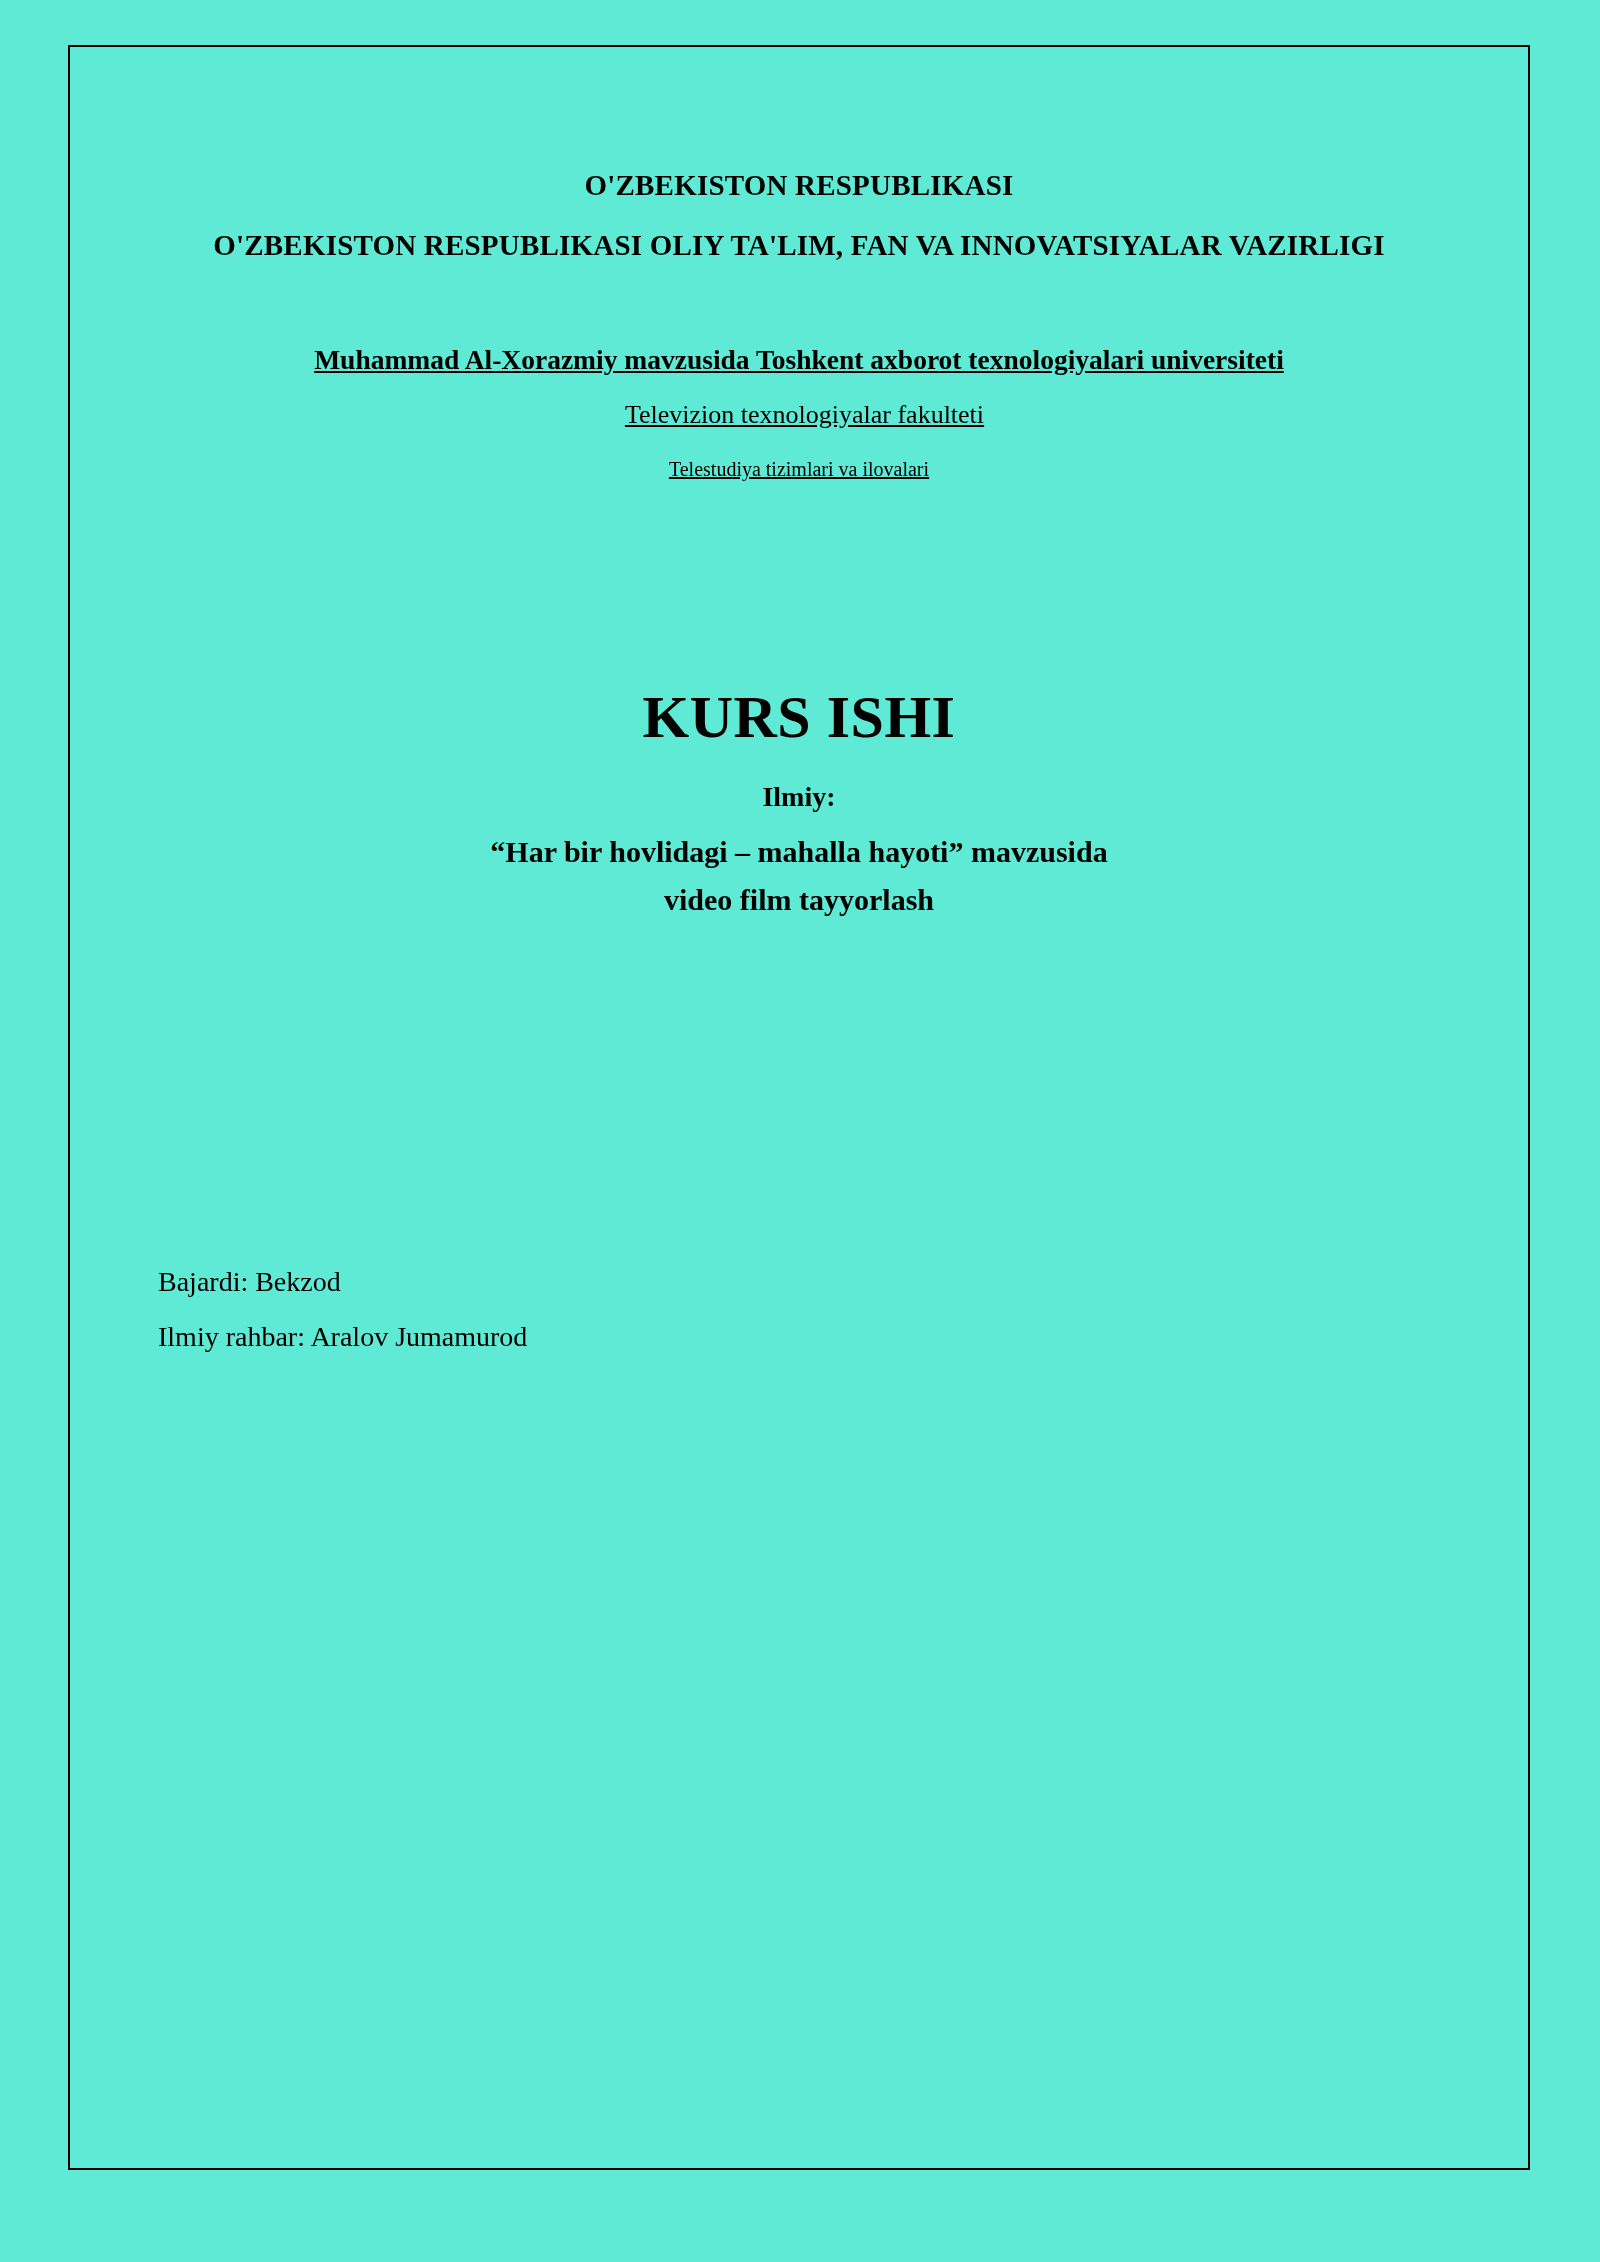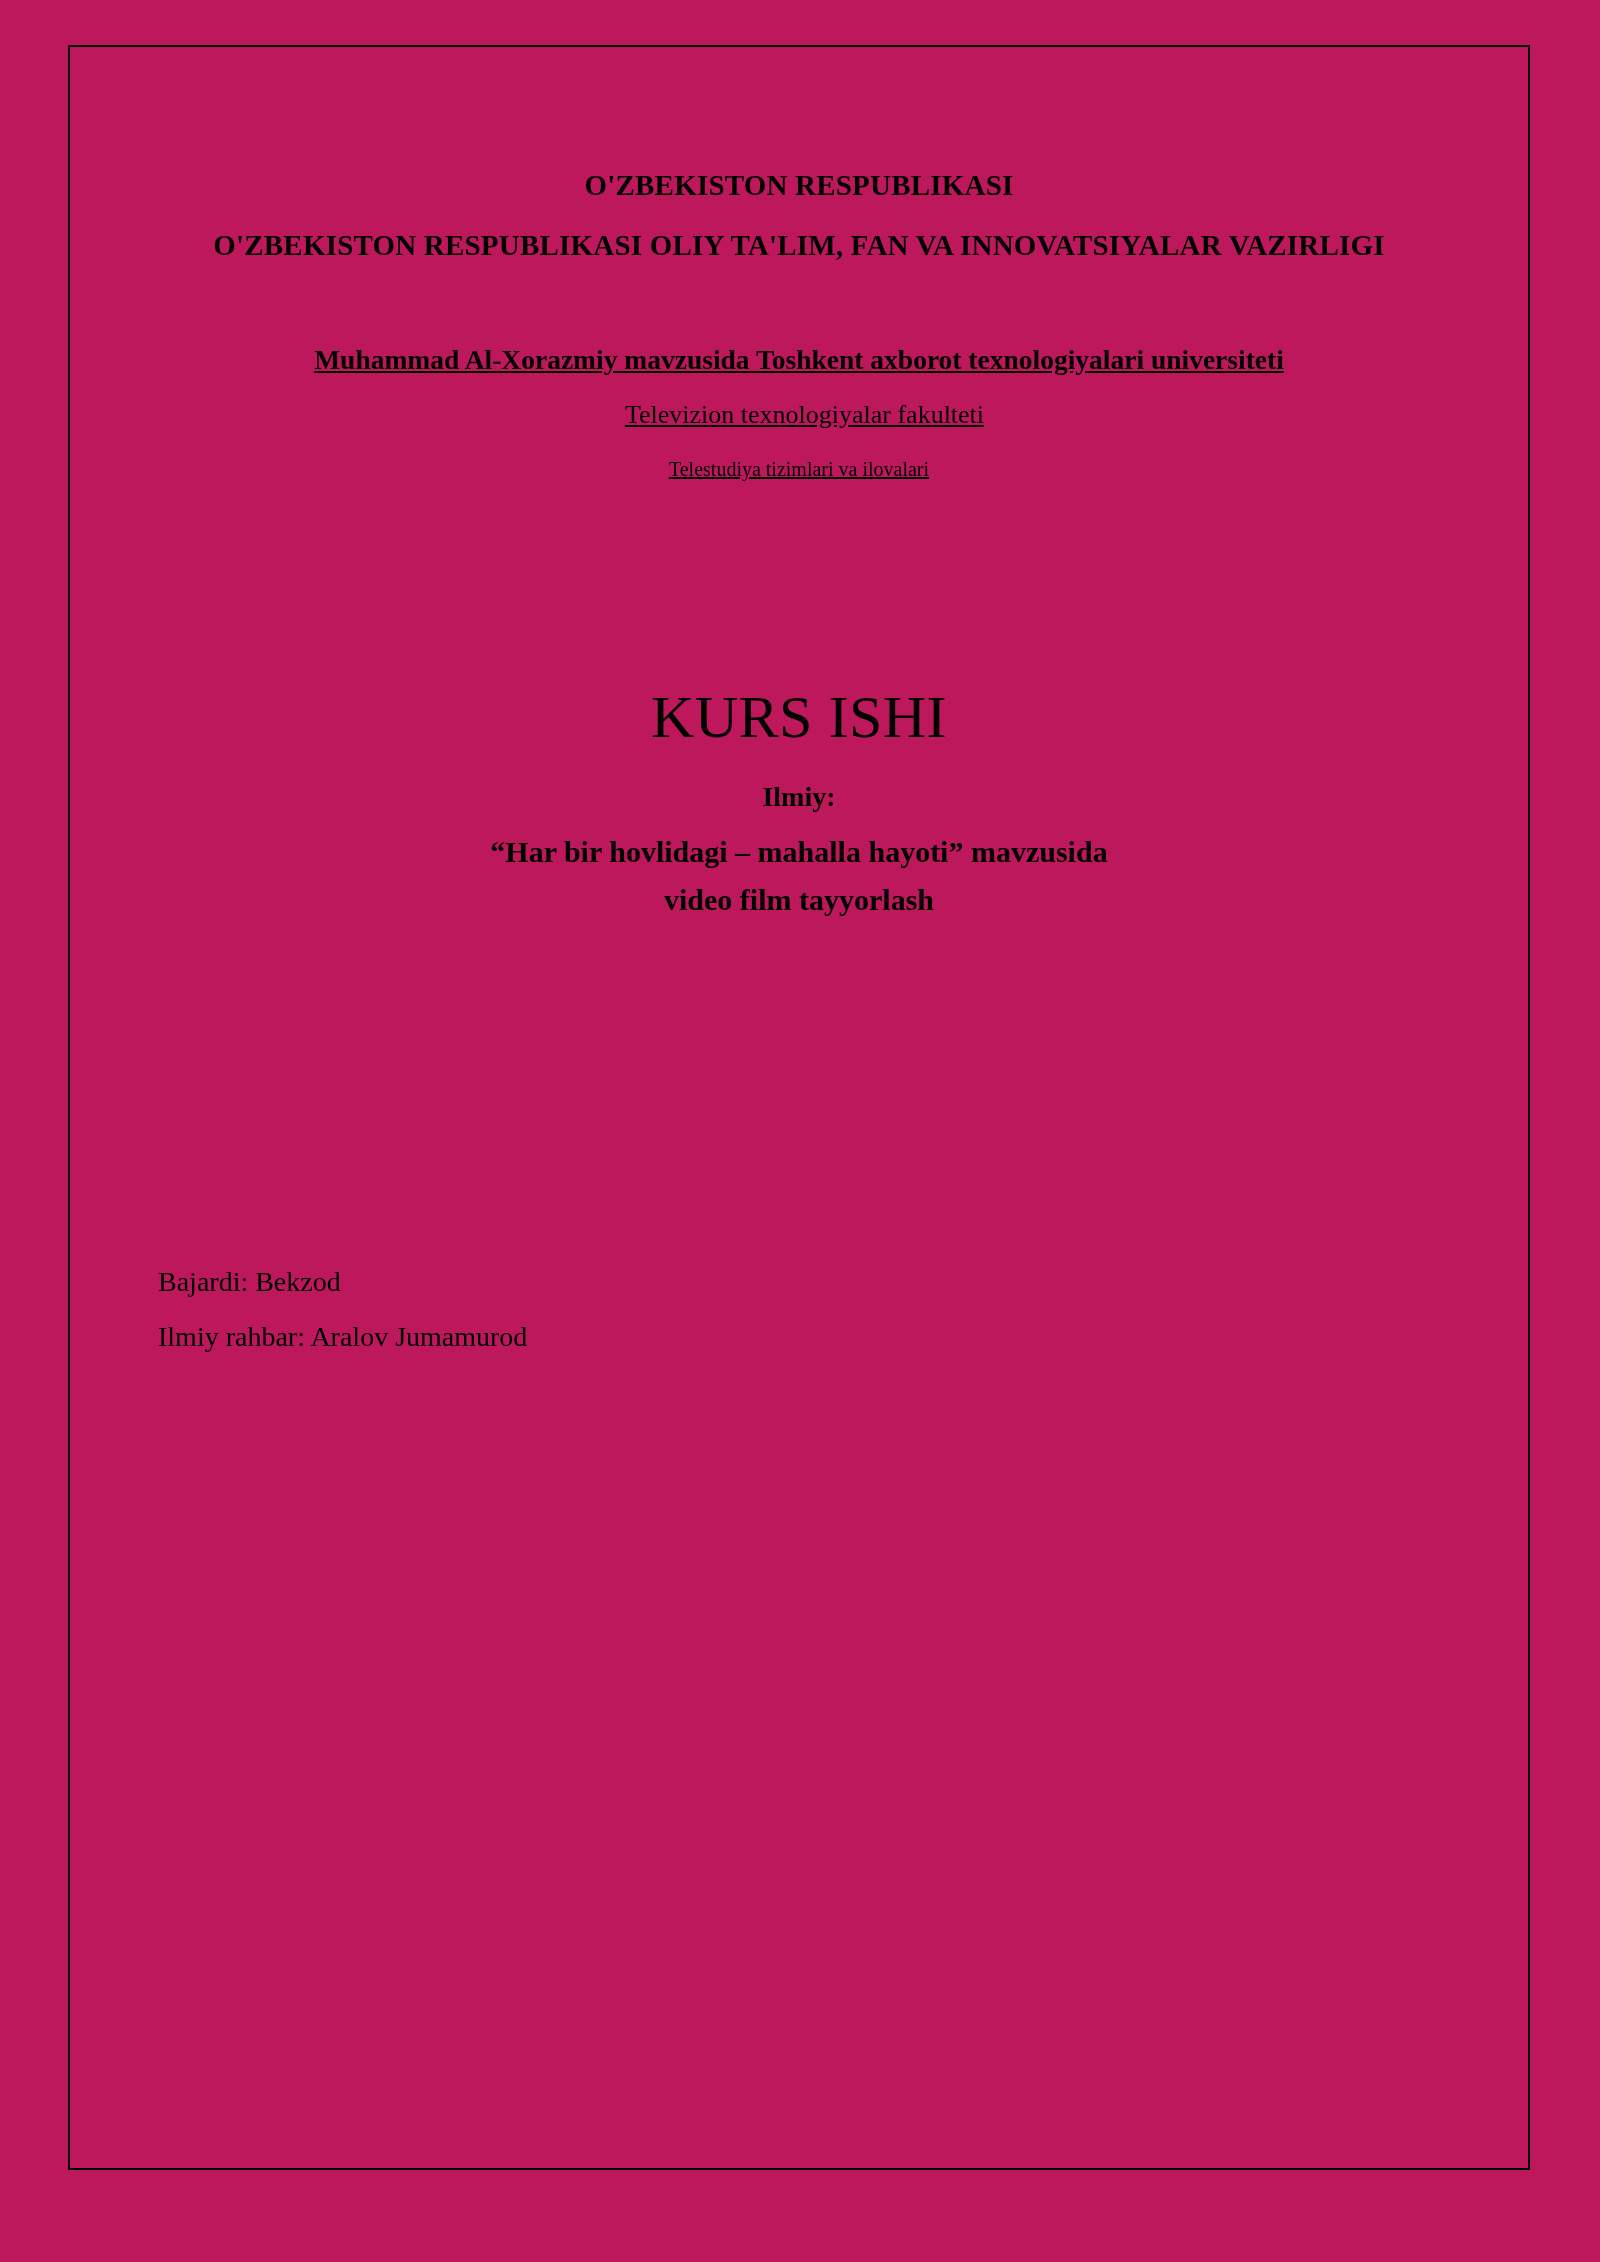--- a/index.html
+++ b/index.html
@@ -12,21 +12,21 @@
     height: 2262px;
     font-family: "Liberation Serif", "DejaVu Serif", serif;
     color: #000000;
     overflow: hidden;
   }
   .page {
     position: relative;
     width: 1600px;
     height: 2262px;
     box-sizing: border-box;
-    background: #be185d;
+    background: #5eead4;
   }
   .page-border {
     position: absolute;
     left: 68px;
     top: 45px;
     width: 1462px;
     height: 2125px;
     border: 2px solid #000000;
     box-sizing: border-box;
   }
@@ -72,21 +72,21 @@
   .department {
     font-size: 20px;
     line-height: 52px;
     text-decoration: underline;
   }
   .title-block {
     margin-top: 185px;
     text-align: center;
   }
   .kurs-ishi {
-    font-weight: normal;
+    font-weight: bold;
     font-size: 60px;
     line-height: 74px;
     letter-spacing: 0.5px;
   }
   .mavzu-label {
     font-weight: bold;
     font-size: 28px;
     line-height: 62px;
     margin-top: 12px;
   }

